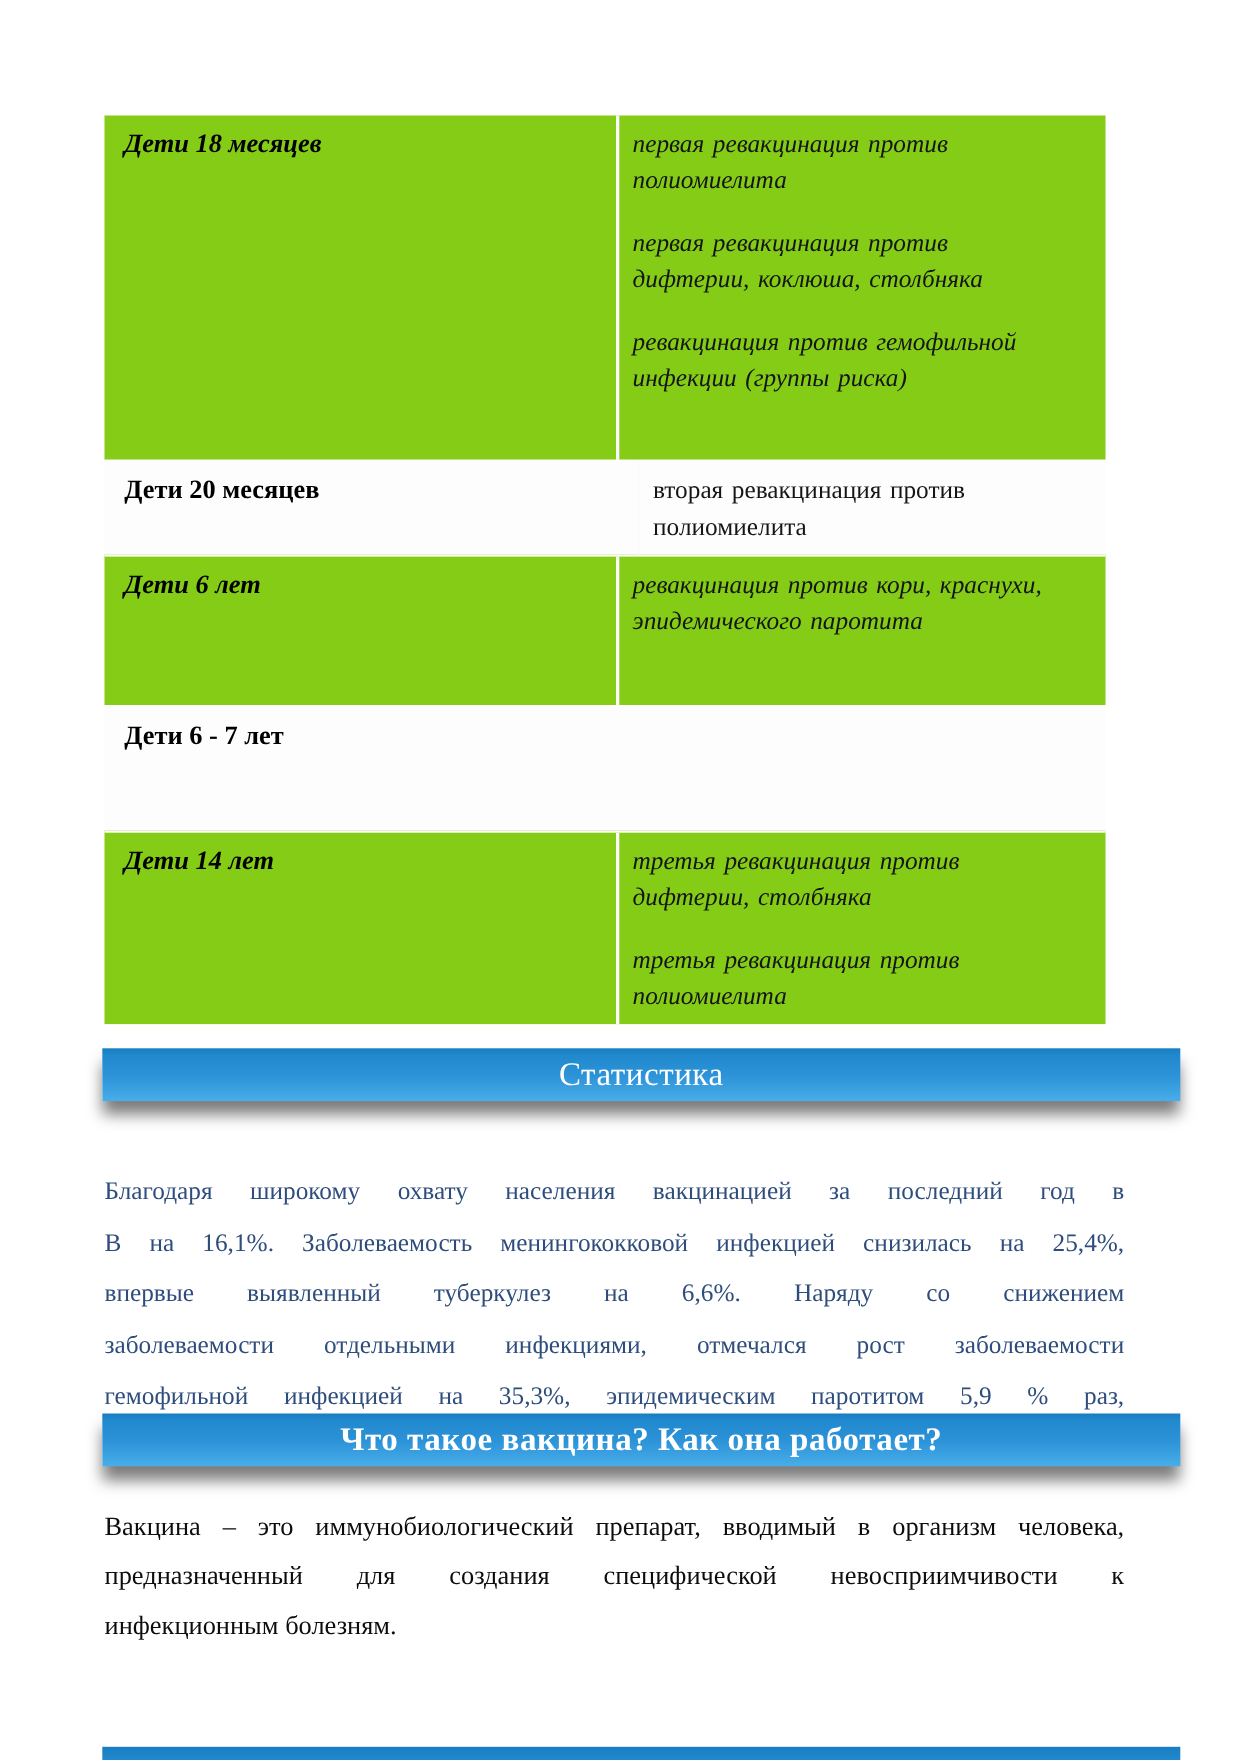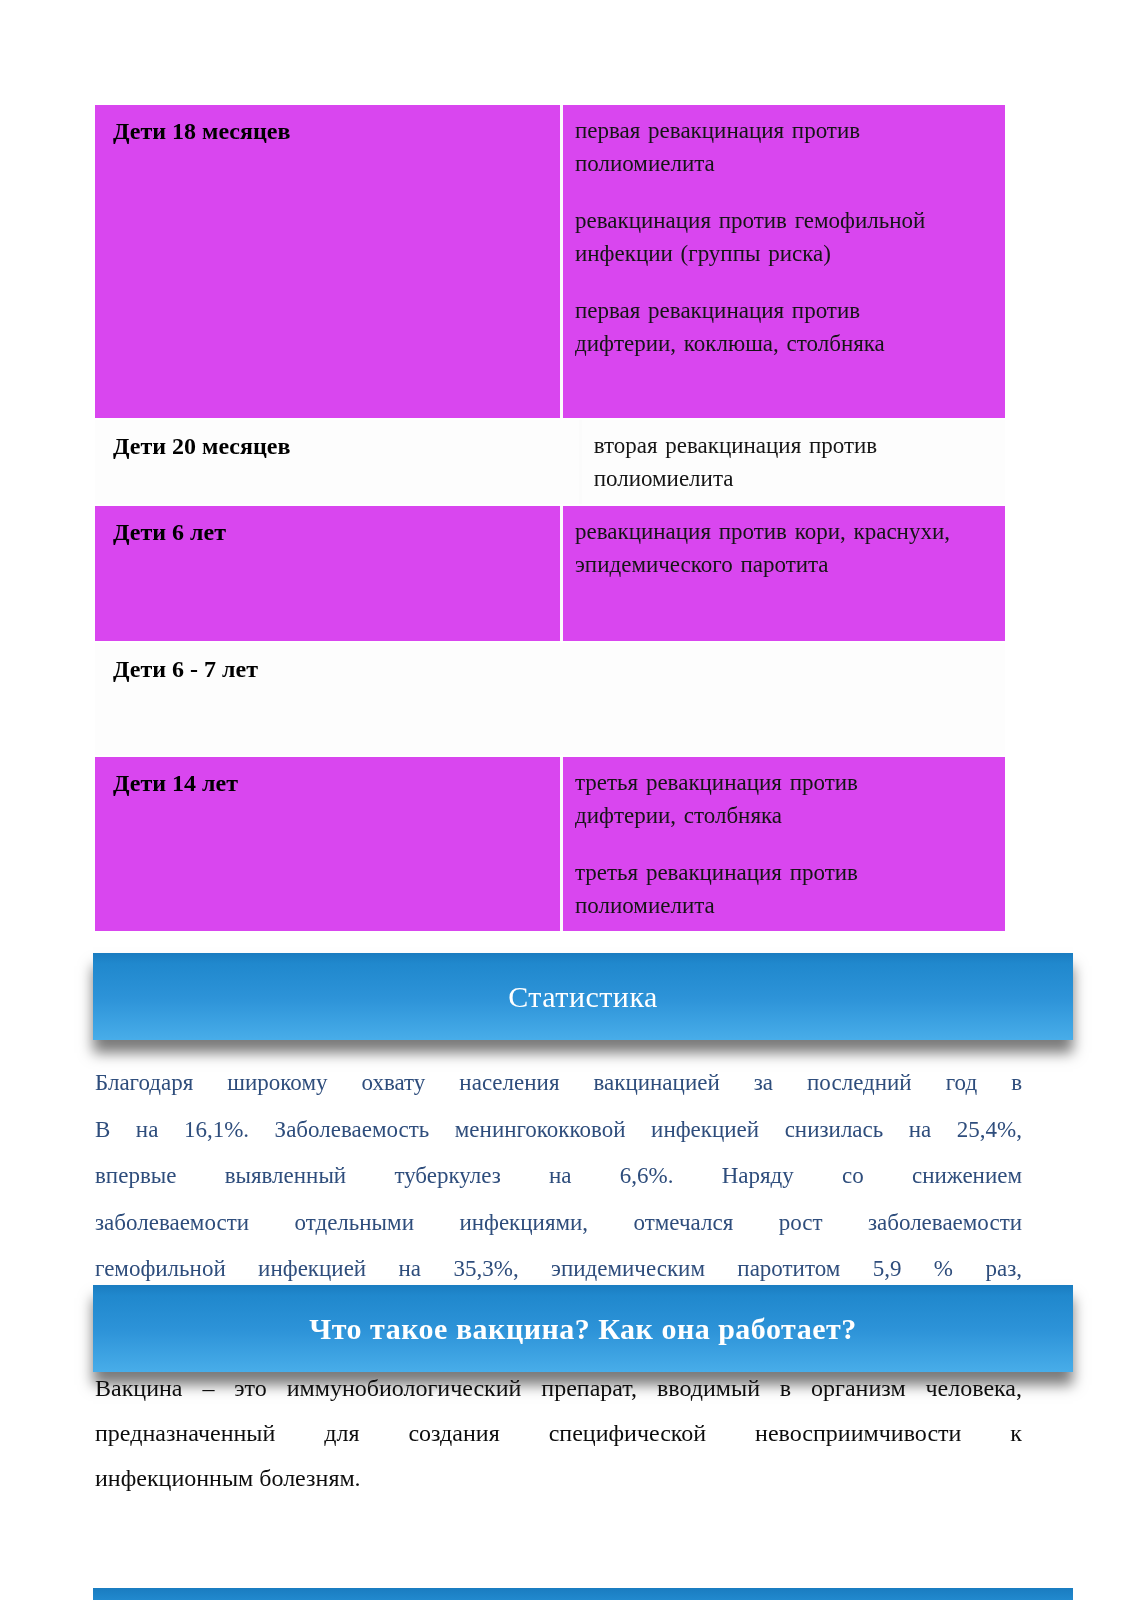--- a/index.html
+++ b/index.html
@@ -11,21 +11,21 @@
     font-family:"Liberation Serif","DejaVu Serif",serif;
     color:#111;
   }
 
   
   .vtable{
     position:absolute;left:95px;top:105px;width:910px;
   }
   .t-row{display:flex;}
   .t-row + .t-row{border-top:2px solid #ffffff;}
-  .t-row.shade{background:#d946ef;}
+  .t-row.shade{background:#84cc16;font-style:italic;}
   .t-row.plain{background:#fdfdfd;gap:40px;}
   .t-age{
     width:465px;box-sizing:border-box;
     padding:10px 16px 10px 18px;
     font-weight:bold;font-size:24px;line-height:32px;color:#000;
   }
   .t-vac{
     width:445px;box-sizing:border-box;
     padding:9px 52px 9px 12px;
     font-size:23px;line-height:33px;color:#151515;
@@ -36,21 +36,21 @@
   .t-vac p:last-child{margin-bottom:0;}
   .t-vac.tight p{margin-bottom:0;}
   .r1{min-height:313px;}
   .r2{min-height:80px;}
   .r3{min-height:135px;}
   .r4{min-height:112px;}
   .r5{min-height:160px;}
 
   
   .banner{
-    position:absolute;left:93px;width:980px;height:87px;
+    position:absolute;left:93px;width:980px;height:48px;
     background:linear-gradient(180deg,#1a7cc0 0%,#2088cd 12%,#2d93d8 52%,#48ade9 100%);
     box-shadow:0 13px 13px rgba(0,0,0,0.52);
     display:flex;align-items:center;justify-content:center;
   }
   .banner-title{
     color:#ffffff;font-size:30px;letter-spacing:0.5px;
   }
   .banner.b1{top:953px;}
   .banner.b2{top:1285px;}
   .banner.b2 .banner-title{font-weight:bold;}
@@ -83,22 +83,22 @@
 <div class="page">
 
   <div class="vtable">
 
     <div class="t-row shade r1">
       <div class="t-age">
         <span>Дети 18 месяцев</span>
       </div>
       <div class="t-vac">
         <p>первая ревакцинация против полиомиелита</p>
+        <p>первая ревакцинация против дифтерии, коклюша, столбняка</p>
         <p>ревакцинация против гемофильной инфекции (группы риска)</p>
-        <p>первая ревакцинация против дифтерии, коклюша, столбняка</p>
       </div>
     </div>
 
     <div class="t-row plain r2">
       <div class="t-age">
         <span>Дети 20 месяцев</span>
       </div>
       <div class="t-vac">
         <p>вторая ревакцинация против полиомиелита</p>
       </div>

